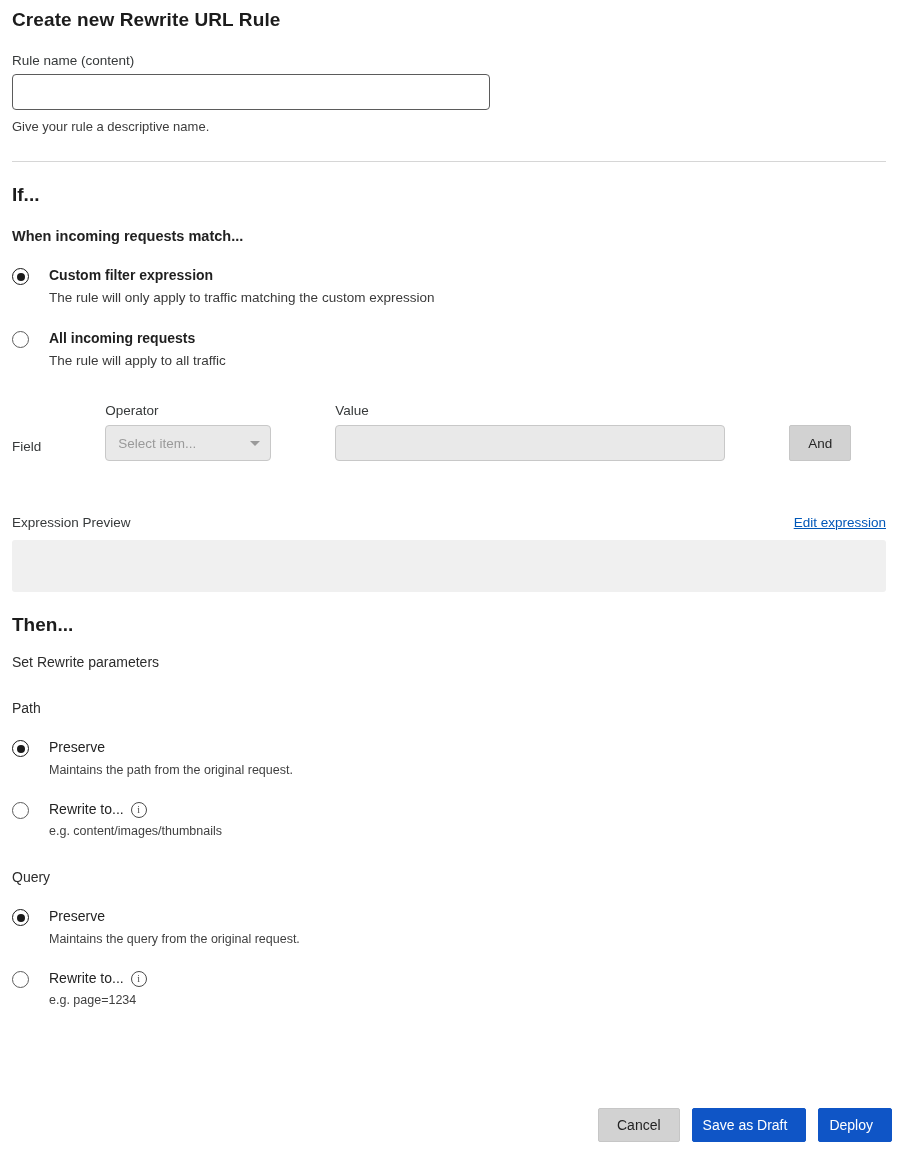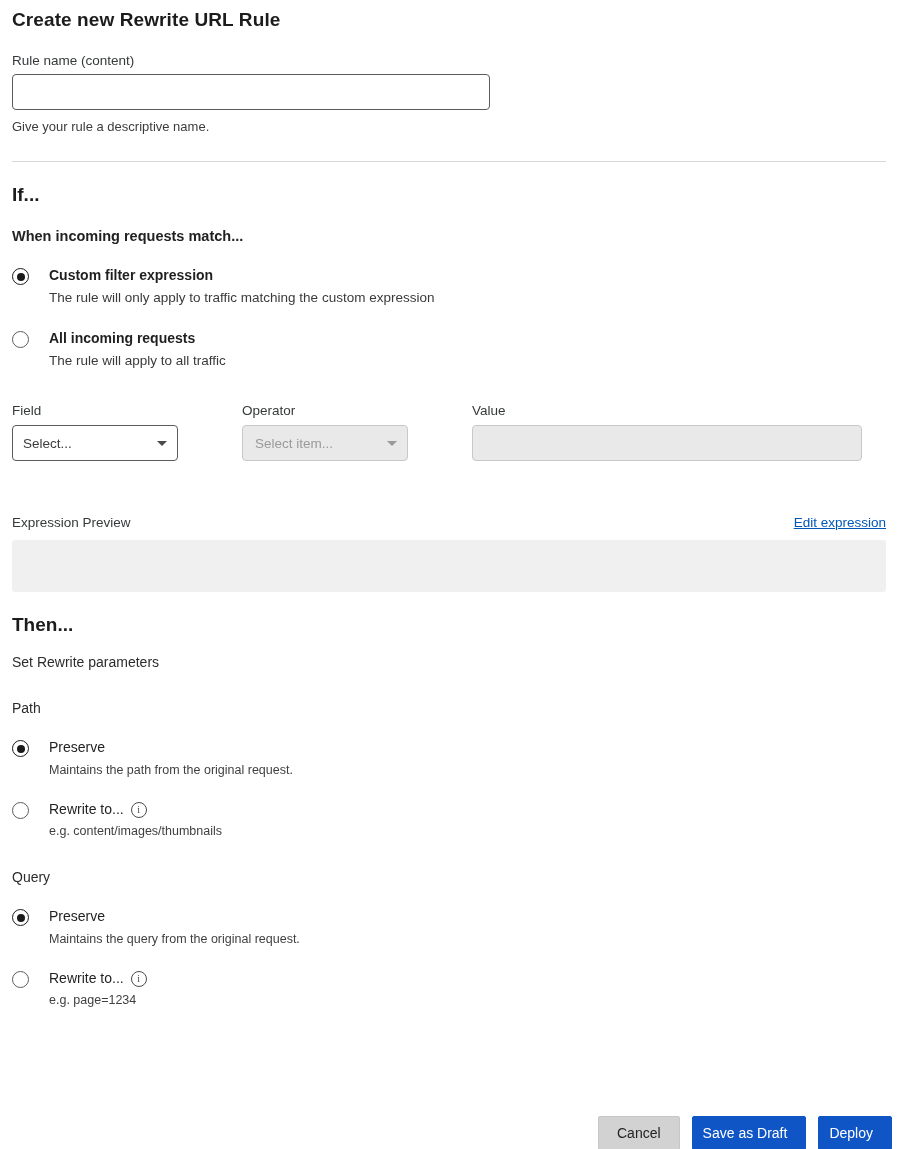--- a/index.html
+++ b/index.html
@@ -251,21 +251,21 @@
     font-size: 10px;
     line-height: 13px;
     text-align: center;
     font-family: "Liberation Serif", serif;
     margin-left: 7px;
     vertical-align: 1px;
   }
   .footer {
     position: absolute;
     right: 6px;
-    bottom: 8px;
+    bottom: 16px;
     display: flex;
     align-items: center;
   }
   .btn {
     box-sizing: border-box;
     height: 34px;
     padding: 0 18px;
     border-radius: 2px;
     font-family: "Liberation Sans", sans-serif;
     font-size: 14px;
@@ -313,24 +313,20 @@
     <span class="radio"></span>
     <span class="radio-text">
       <span class="radio-title">All incoming requests</span>
       <div class="radio-desc">The rule will apply to all traffic</div>
     </span>
   </div>
 
   <div class="filter-row">
     <div class="col">
       <span class="col-label">Field</span>
-      <div class="select field-select">
-        <span>Select...</span>
-        <span class="caret"></span>
-      </div>
     </div>
 
     <div class="gap-sm"></div>
 
     <div class="col">
       <span class="col-label">Operator</span>
       <div class="select operator-select disabled">
         <span>Select item...</span>
         <span class="caret"></span>
       </div>

